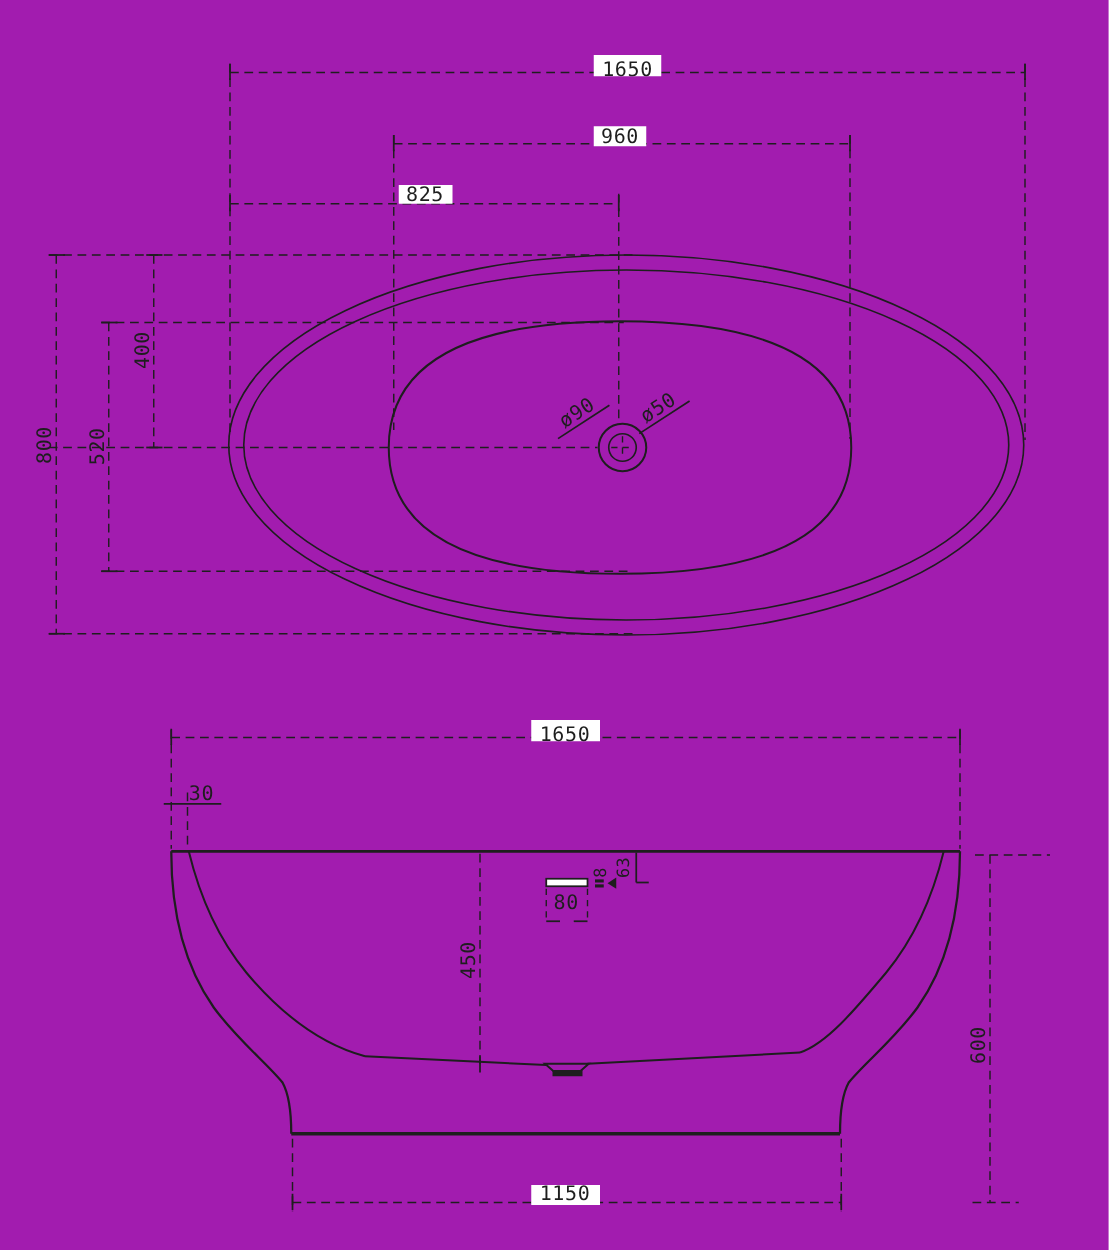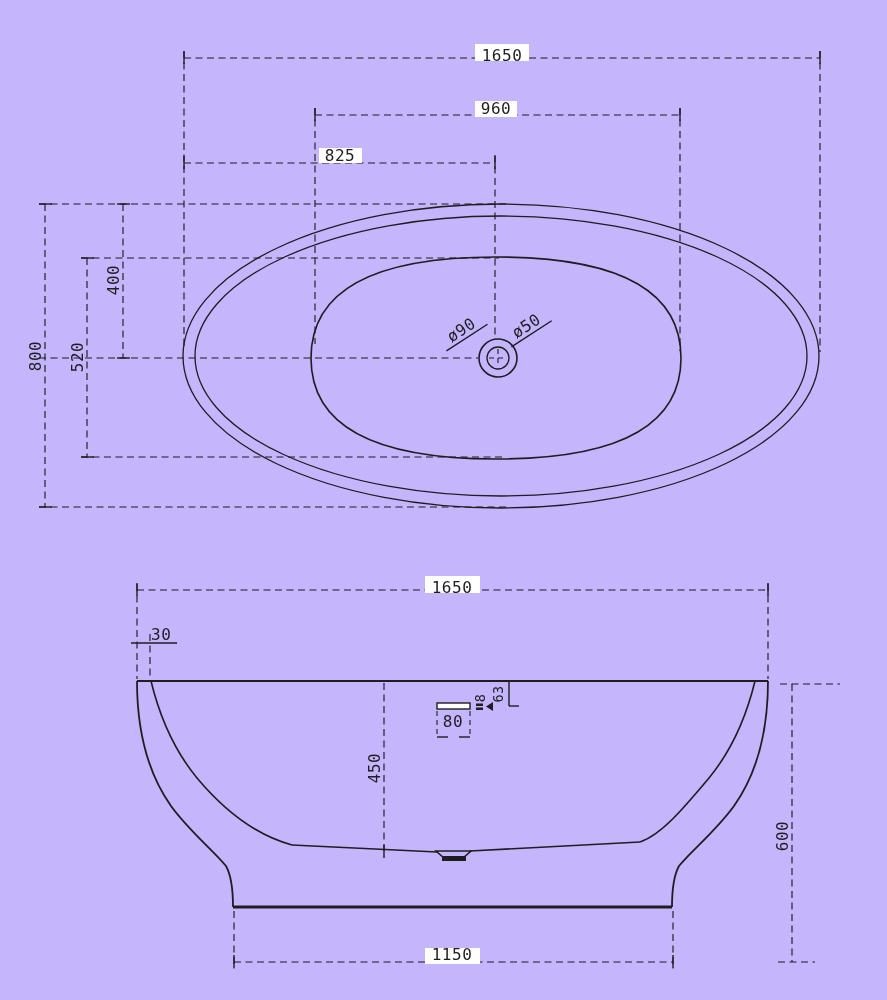--- a/index.html
+++ b/index.html
@@ -1,16 +1,16 @@
 <!DOCTYPE html>
 <html><head>
 <meta charset="utf-8">
 <style>
   html,body{margin:0;padding:0;background:#ffffff;}
-  .stage{position:relative;width:887px;height:1000px;background:#c4b5fd;overflow:hidden;}
+  .stage{position:relative;width:887px;height:1000px;background:#a21caf;overflow:hidden;}
   svg{display:block;}
   .dim{stroke:#1e1e1e;stroke-width:1.15;fill:none;stroke-dasharray:7 4.5;}
   .dimfine{stroke:#1e1e1e;stroke-width:1.1;fill:none;stroke-dasharray:5 4;}
   .tick{stroke:#1e1e1e;stroke-width:1.4;fill:none;}
   .o13{stroke:#1e1e1e;stroke-width:1.3;fill:none;}
   .o16{stroke:#1e1e1e;stroke-width:1.6;fill:none;}
   .o18{stroke:#1e1e1e;stroke-width:1.8;fill:none;}
   .o22{stroke:#1e1e1e;stroke-width:2.2;fill:none;}
   .o28{stroke:#1e1e1e;stroke-width:2.8;fill:none;}
   .solidfill{fill:#1e1e1e;stroke:none;}

